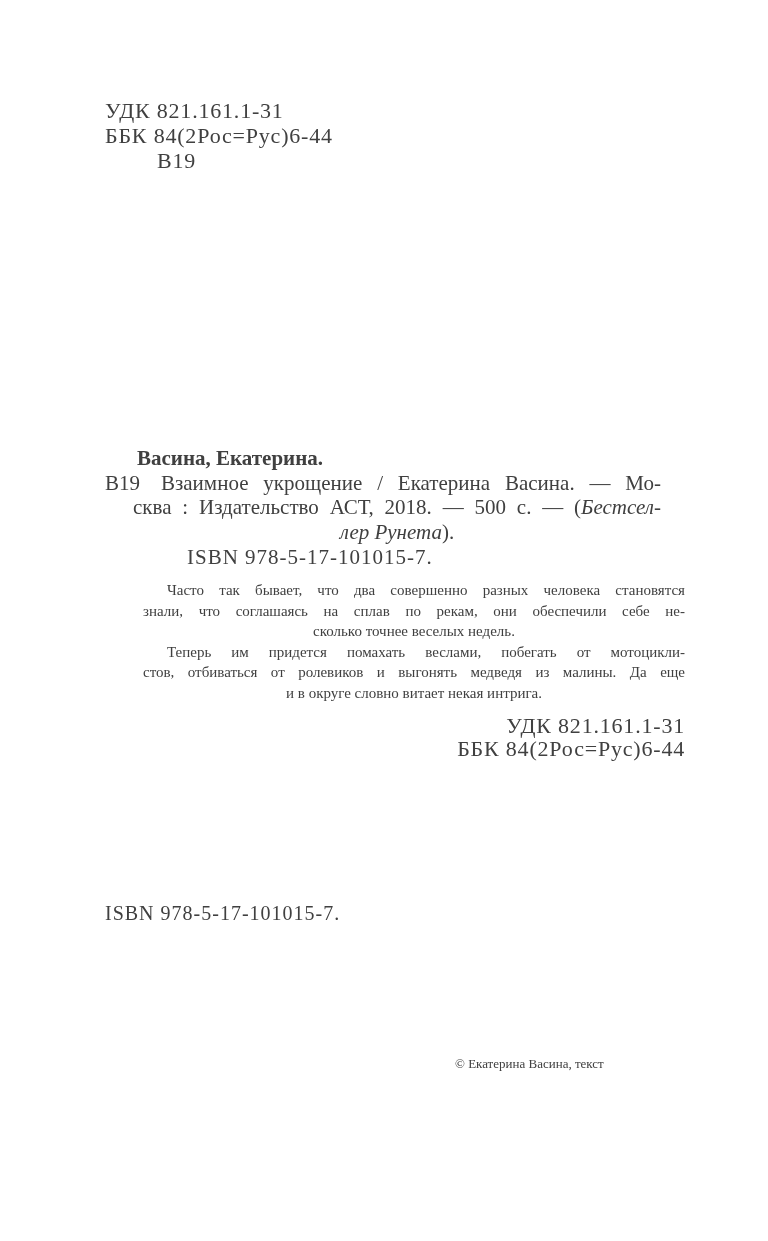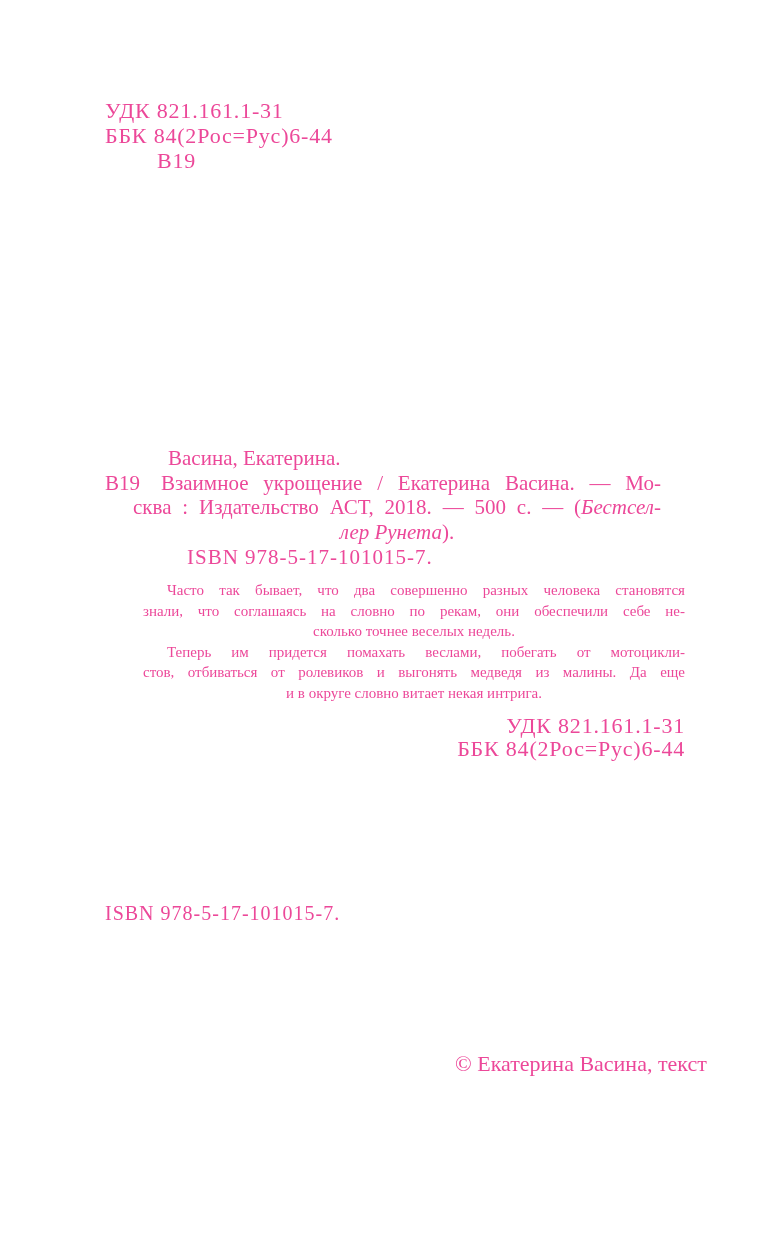--- a/index.html
+++ b/index.html
@@ -5,21 +5,21 @@
   html, body {
     margin: 0;
     padding: 0;
     background: #ffffff;
   }
   .page {
     position: relative;
     width: 768px;
     height: 1221px;
     background: #ffffff;
-    color: #ec4899;
+    color: #404040;
     font-family: "Liberation Serif", "DejaVu Serif", serif;
     overflow: hidden;
   }
   
   .top-codes {
     position: absolute;
     left: 105px;
     top: 98px;
     font-size: 22px;
     line-height: 25px;
@@ -37,22 +37,22 @@
     width: 580px;
     font-size: 21px;
     line-height: 24.5px;
   }
   .card-label {
     position: absolute;
     left: 0;
     top: 24.5px;
   }
   .card-author {
-    margin-left: 63px;
-    font-weight: normal;
+    margin-left: 32px;
+    font-weight: bold;
   }
   .card-body {
     margin-left: 28px;
     width: 528px;
   }
   .card-isbn {
     margin-left: 82px;
     margin-top: 1px;
     letter-spacing: 1px;
   }
@@ -94,21 +94,21 @@
     top: 902px;
     font-size: 20px;
     letter-spacing: 1px;
     white-space: nowrap;
   }
   
   .copyrights {
     position: absolute;
     left: 455px;
     top: 1053px;
-    font-size: 22px;
+    font-size: 13px;
     line-height: 21px;
     white-space: nowrap;
   }
 </style>
 </head>
 <body>
 
 <div class="page">
 
   <div class="top-codes">
@@ -124,21 +124,21 @@
       <div class="jline ind28">Взаимное укрощение / Екатерина Васина. — Мо-</div>
       <div class="jline"><span>сква : Издательство АСТ, 2018. — 500 с. — (</span><span class="it">Бестсел-</span></div>
       <div class="lastline"><span class="it">лер Рунета</span><span>).</span></div>
     </div>
     <div class="card-isbn">ISBN 978-5-17-101015-7.</div>
   </div>
 
   <div class="annotation">
     <div>
       <div class="jline ind24">Часто так бывает, что два совершенно разных человека становятся</div>
-      <div class="jline">знали, что соглашаясь на словно по рекам, они обеспечили себе не-</div>
+      <div class="jline">знали, что соглашаясь на сплав по рекам, они обеспечили себе не-</div>
       <div class="lastline">сколько точнее веселых недель.</div>
     </div>
     <div>
       <div class="jline ind24">Теперь им придется помахать веслами, побегать от мотоцикли-</div>
       <div class="jline">стов, отбиваться от ролевиков и выгонять медведя из малины. Да еще</div>
       <div class="lastline">и в округе словно витает некая интрига.</div>
     </div>
   </div>
 
   <div class="bottom-codes">

